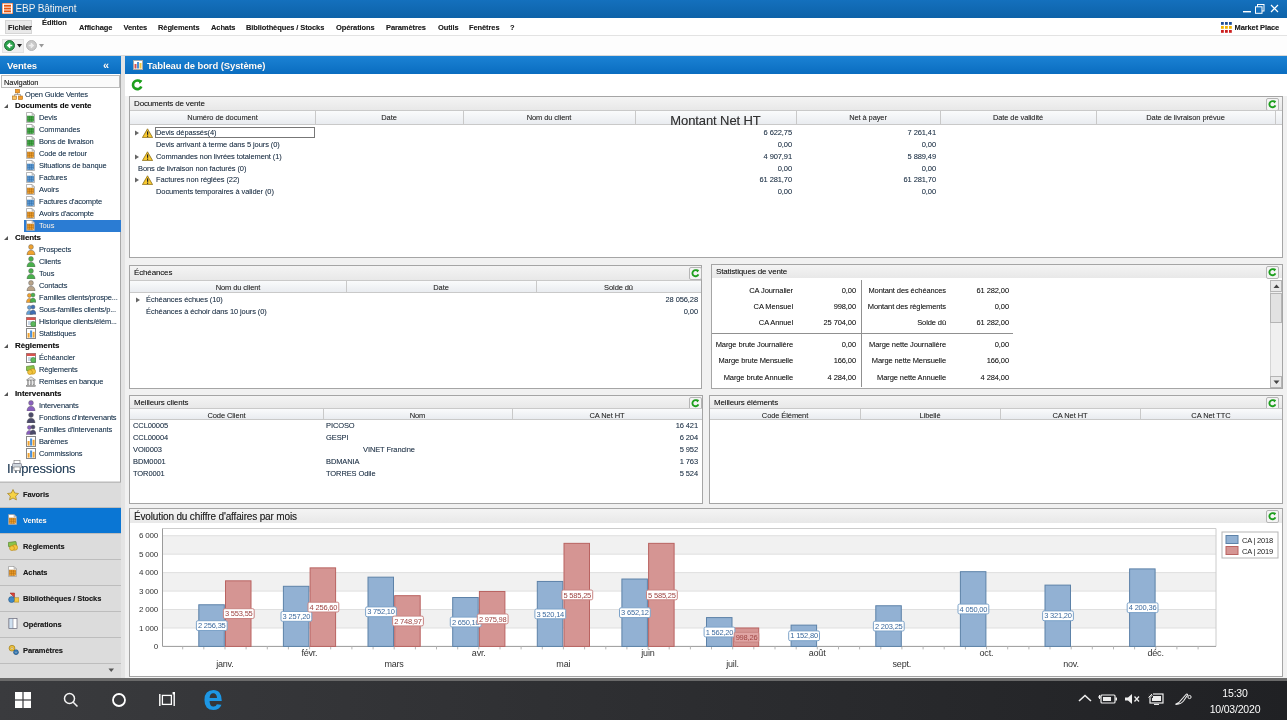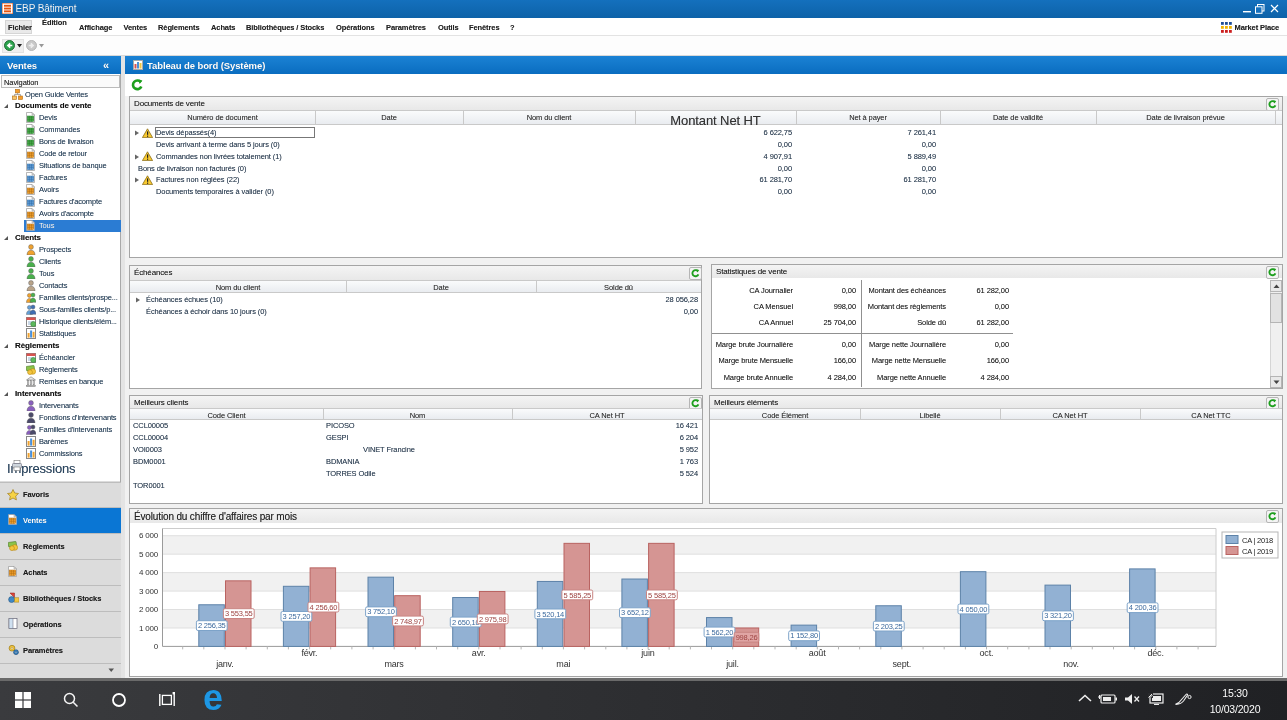--- a/index.html
+++ b/index.html
@@ -534,21 +534,21 @@
 <div class="tx g r" style="left:511px;top:421.0px;width:187px">16 421</div>
 <div class="tx g" style="left:133px;top:433.0px;">CCL00004</div>
 <div class="tx g" style="left:326px;top:433.0px;">GESPI</div>
 <div class="tx g r" style="left:511px;top:433.0px;width:187px">6 204</div>
 <div class="tx g" style="left:133px;top:445.0px;">VOI0003</div>
 <div class="tx g" style="left:326px;top:445.0px;margin-left:37px;">VINET Francine</div>
 <div class="tx g r" style="left:511px;top:445.0px;width:187px">5 952</div>
 <div class="tx g" style="left:133px;top:457.0px;">BDM0001</div>
 <div class="tx g" style="left:326px;top:457.0px;">BDMANIA</div>
 <div class="tx g r" style="left:511px;top:457.0px;width:187px">1 763</div>
-<div class="tx g" style="left:133px;top:469.0px;margin-top:12px;">TOR0001</div>
+<div class="tx g" style="left:133px;top:469.0px;">TOR0001</div>
 <div class="tx g" style="left:326px;top:469.0px;">TORRES Odile</div>
 <div class="tx g r" style="left:511px;top:469.0px;width:187px">5 524</div>
 <div class="ab" style="left:709px;top:395px;width:574px;height:109px;background:#fff;border:1px solid #a5a5a5"></div>
 <div class="ab" style="left:710px;top:396px;width:572px;height:12px;background:linear-gradient(#f4f4f4,#e8e8e8)"></div>
 <div class="tx" style="left:714px;top:398px;font-size:8px;color:#222;letter-spacing:-0.15px">Meilleurs éléments</div>
 <div class="ab" style="left:1266px;top:397px;width:13px;height:13px;background:#f4f4f4;border:1px solid #b5b5b5;border-radius:2px"></div>
 <svg class="ab" style="left:1268px;top:399px;" width="9" height="9" viewBox="0 0 9 9">
     <path d="M 7.052 2.408 A 3.0959999999999996 3.0959999999999996 0 1 0 7.396 5.332" fill="none" stroke="#1d9f1d" stroke-width="1.892"></path>
     <path d="M 5.332 0.172 L 8.17 1.032 L 6.191999999999999 3.6119999999999997 Z" fill="#1d9f1d"></path>
   </svg>

